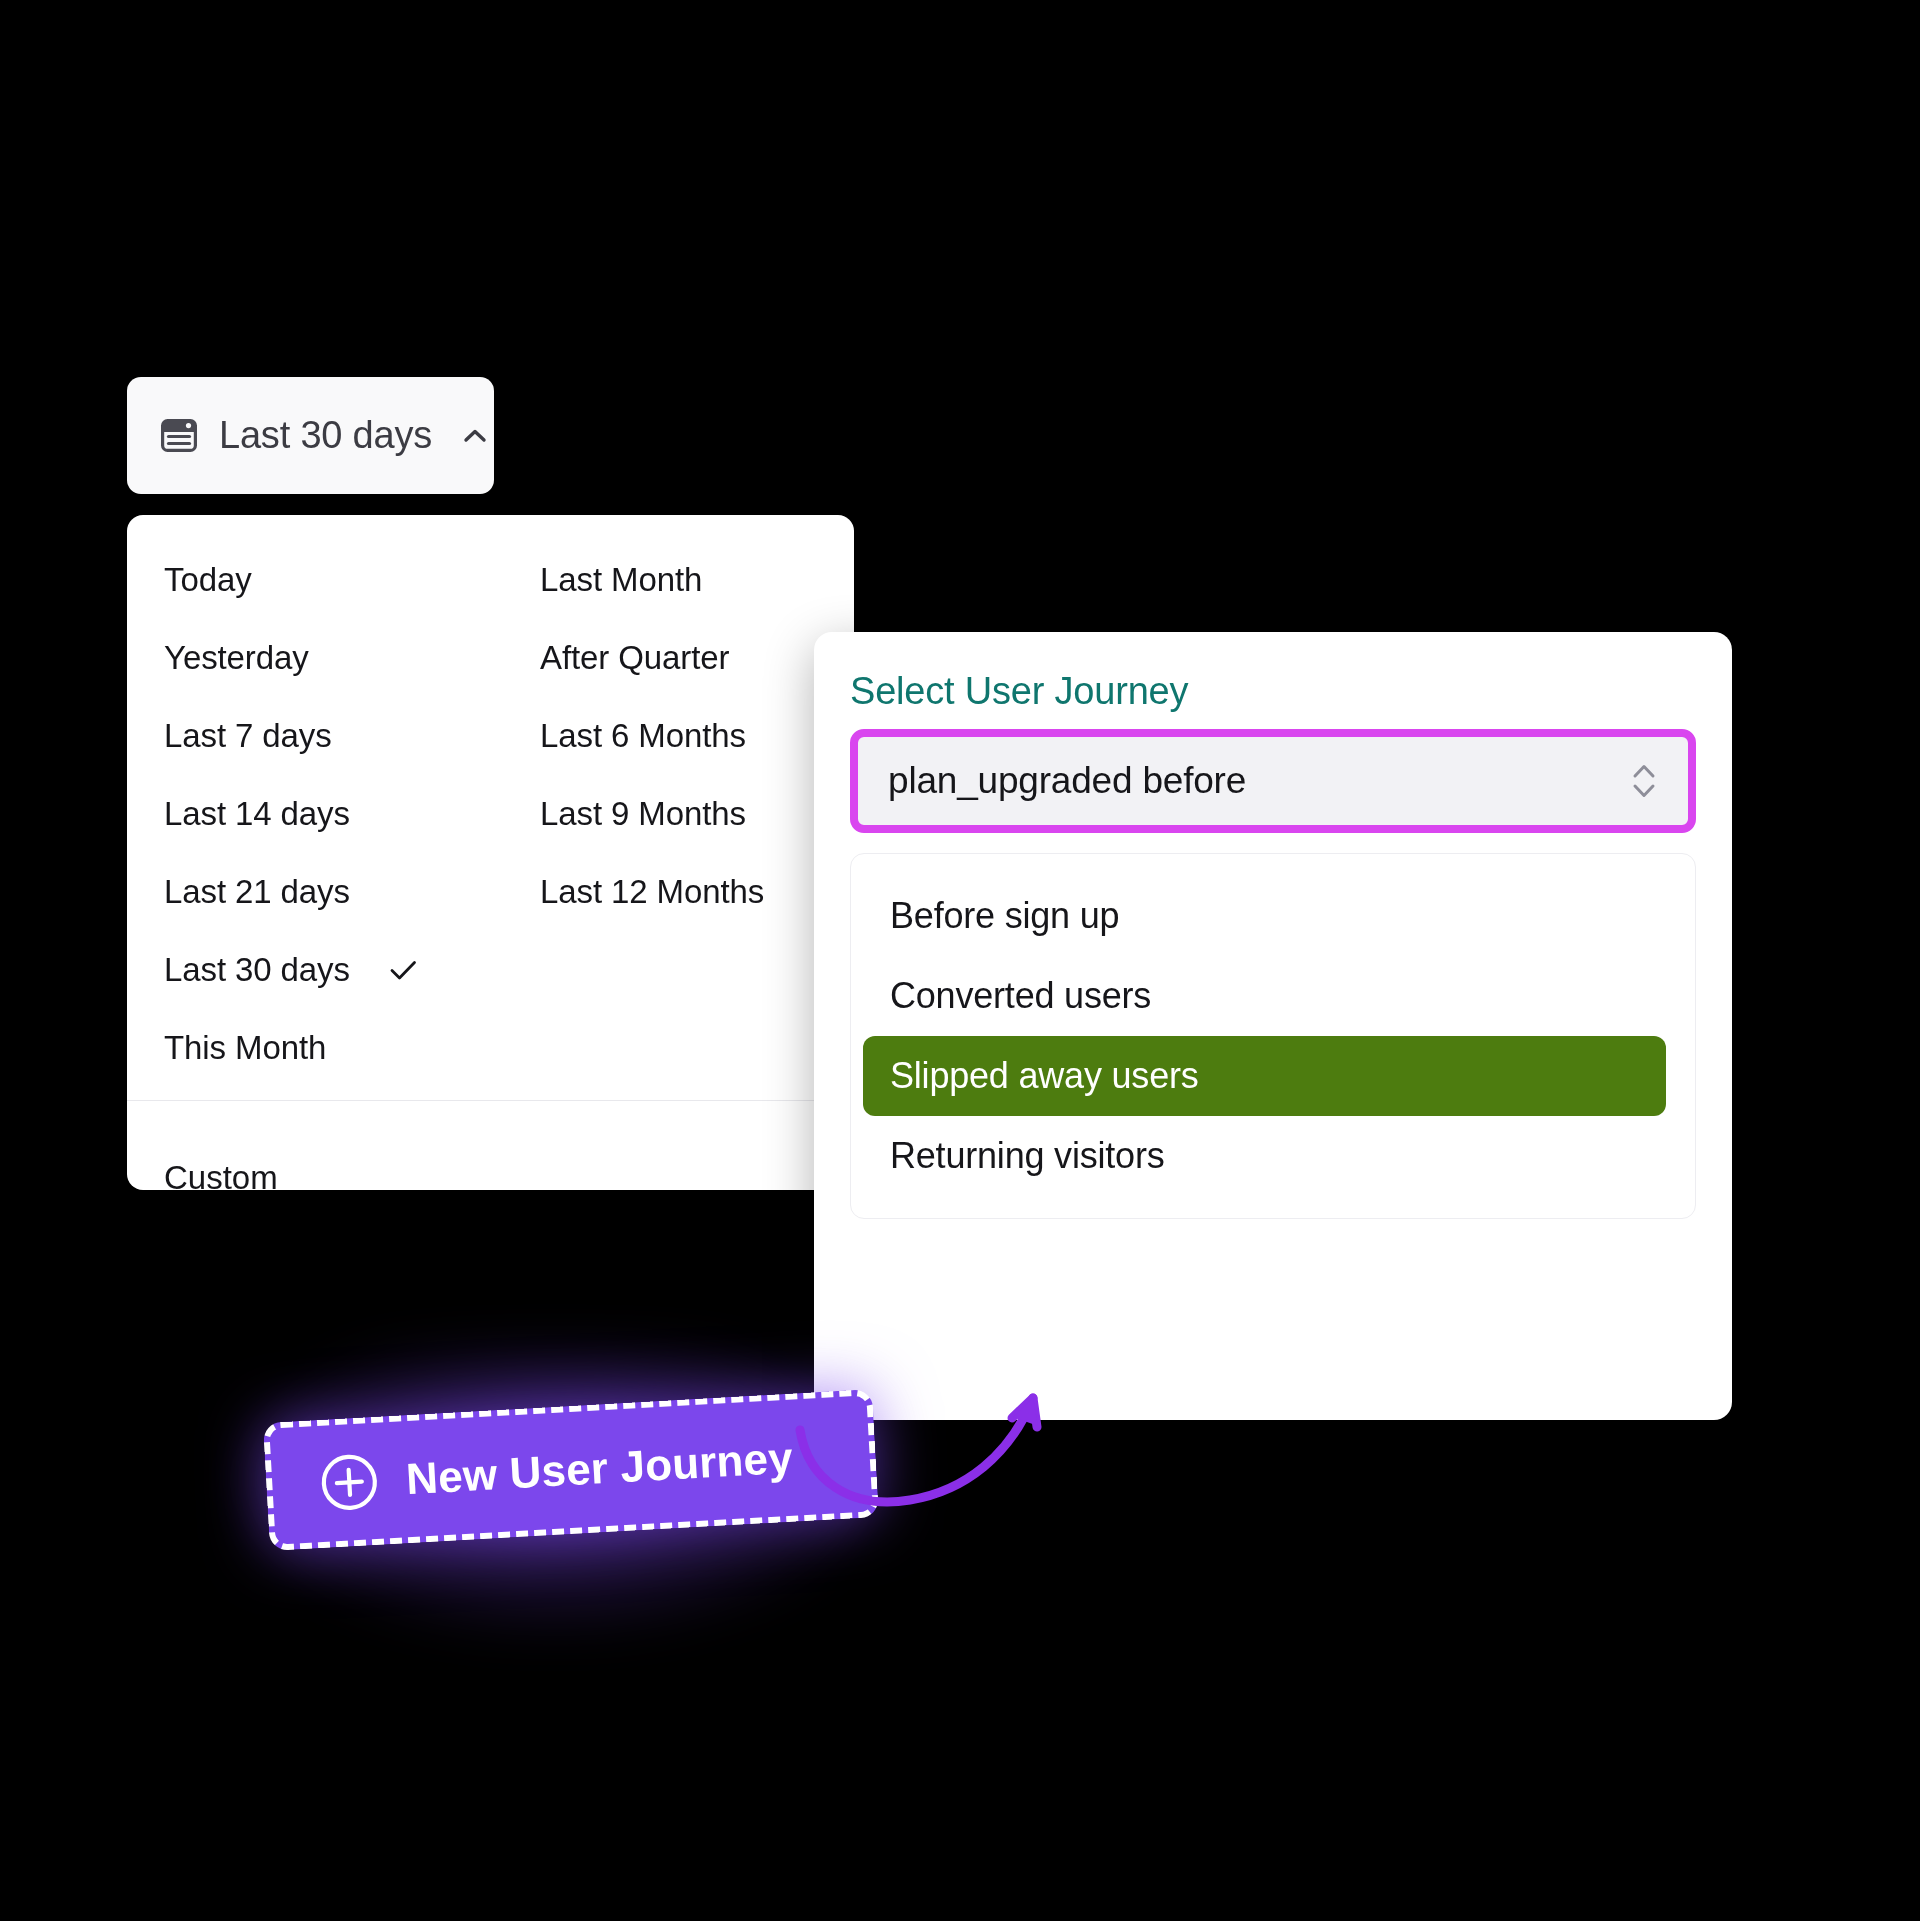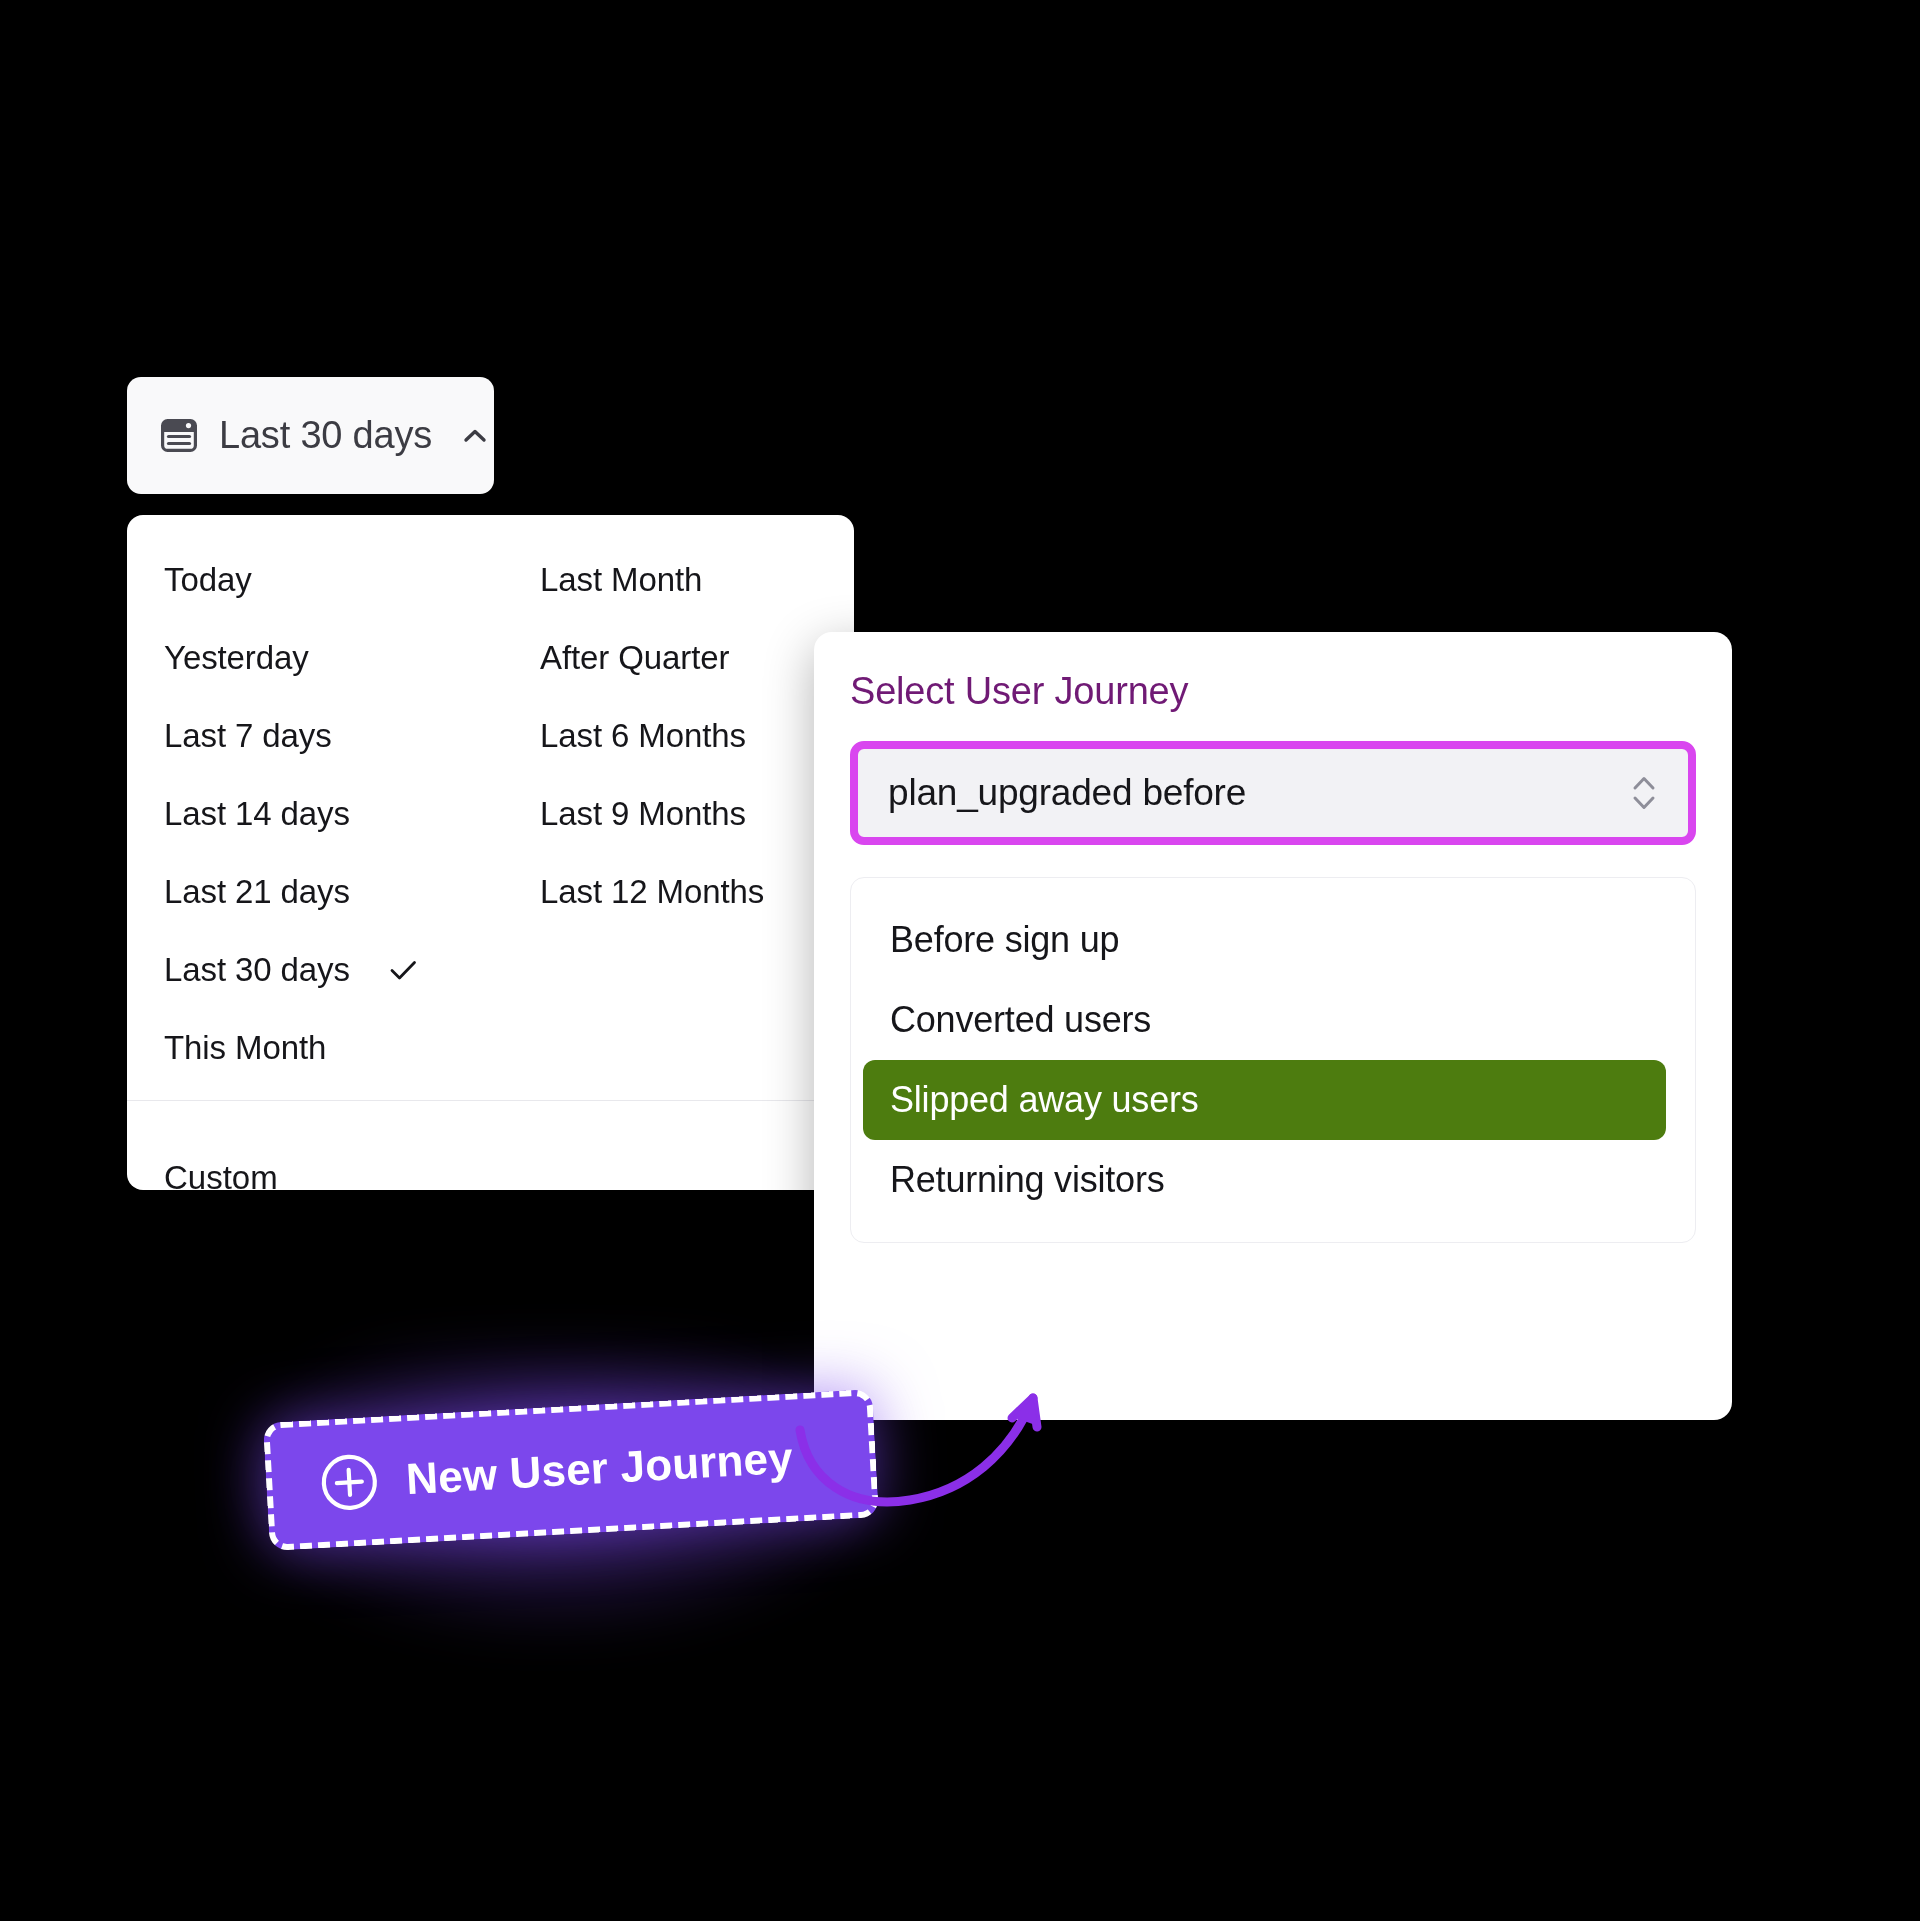--- a/index.html
+++ b/index.html
@@ -129,23 +129,23 @@
     height: 788px;
     background: #FFFFFF;
     border-radius: 18px;
     box-shadow: 0 14px 50px rgba(0,0,0,0.30);
     z-index: 8;
     padding: 38px 36px 0 36px;
   }
 
   .journey-title {
     font-size: 38px;
-    color: #701a75;
+    color: #0f766e;
     letter-spacing: -0.2px;
-    margin-bottom: 28px;
+    margin-bottom: 16px;
   }
 
   .journey-select {
     position: relative;
     height: 104px;
     background: #F2F2F5;
     border: 8px solid #d946ef;
     border-radius: 14px;
     display: flex;
     align-items: center;
@@ -162,21 +162,21 @@
   }
 
   .stepper-icon {
     width: 28px;
     height: 46px;
     flex: 0 0 auto;
   }
   .stepper-icon svg { display: block; }
 
   .journey-options {
-    margin-top: 32px;
+    margin-top: 20px;
     border: 1px solid #EDEDF1;
     border-radius: 14px;
     padding: 22px 29px 22px 12px;
     background: #FFFFFF;
   }
 
   .journey-option {
     height: 80px;
     display: flex;
     align-items: center;

